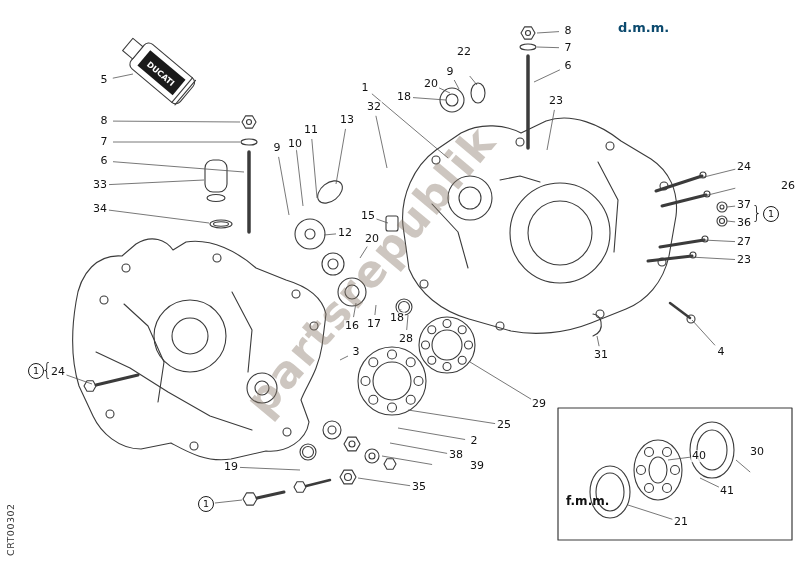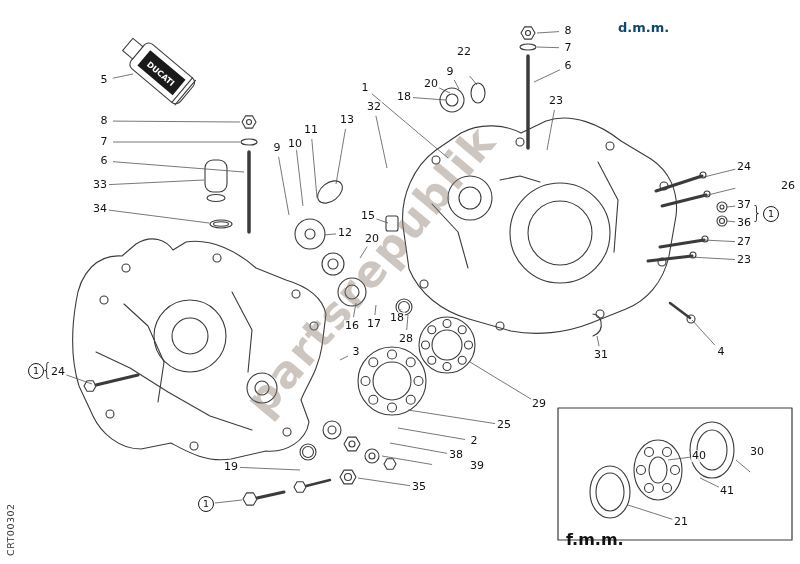--- a/index.html
+++ b/index.html
@@ -16,21 +16,21 @@
   .callout {
     position:absolute; transform:translate(-50%,-50%); font-size:11px; color:#111;
     line-height:1.05; background:rgba(255,255,255,0.8); padding:0 1px; white-space:nowrap;
   }
   .callout.circled {
     width:16px; height:16px; border:1.2px solid #1a1a1a; border-radius:50%;
     font-size:9.5px; display:flex; align-items:center; justify-content:center; background:#fff; padding:0;
   }
   .callout.brace { font-size:17px; font-weight:300; background:none; }
   .label-dmm { position:absolute; left:618px; top:20px; font-size:13px; font-weight:bold; color:#0c4a6e; z-index:5; }
-  .label-fmm { position:absolute; left:566px; top:530px; font-size:16px; font-weight:bold; color:#111; z-index:5; }
+  .label-fmm { position:absolute; left:566px; top:494px; font-size:12px; font-weight:bold; color:#111; z-index:5; }
   .code {
     position:absolute; left:5px; top:556px; transform:rotate(-90deg); transform-origin:0 0;
     font-size:9.5px; color:#333; letter-spacing:0.5px; z-index:5;
   }
 </style>
 </head>
 <body>
 
 <div class="canvas">
 

